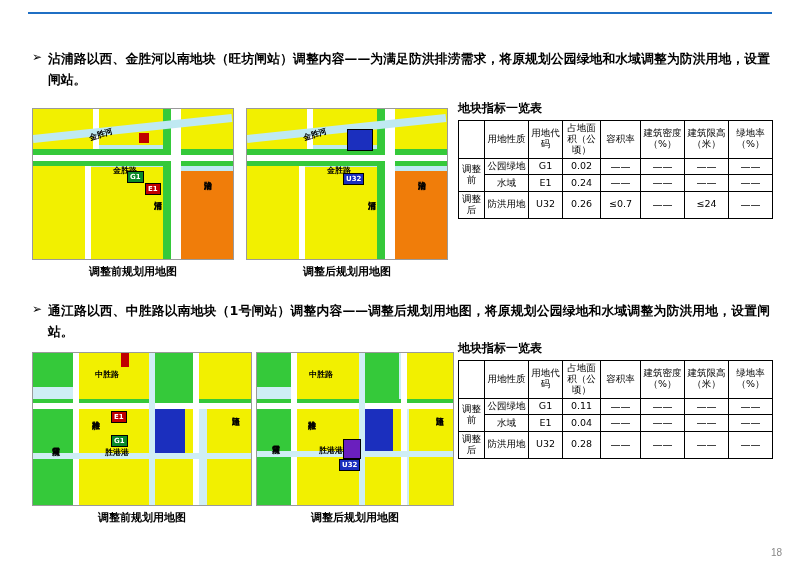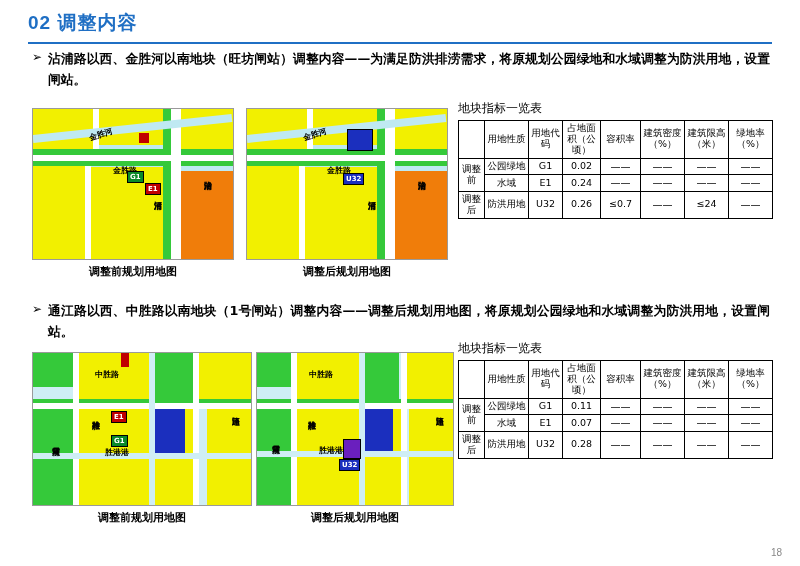--- a/index.html
+++ b/index.html
@@ -70,21 +70,21 @@
     background:#1b2fbe;border:1px solid #000;padding:0 2px;
     font-family:"DejaVu Sans","Liberation Sans",sans-serif;
     line-height:10px;
   }
   .tag.red{background:#c00000;}
   .tag.green{background:#0a8a2a;}
 
   
   .tablewrap{position:absolute;}
   .tabletitle{
-    font-size:12px;font-weight:normal;margin-bottom:3px;
+    font-size:12px;font-weight:bold;margin-bottom:3px;
     font-family:"DejaVu Sans","Liberation Sans",sans-serif;
   }
   table.idx{
     border-collapse:collapse;
     font-size:9.5px;
     font-family:"DejaVu Sans","Liberation Sans",sans-serif;
     table-layout:fixed;
   }
   table.idx th, table.idx td{
     border:1px solid #000;
@@ -102,21 +102,20 @@
   .pageno{
     position:absolute;right:18px;bottom:8px;font-size:10px;color:#888;
   }
 </style>
 </head>
 <body>
 
 <div class="page">
 
   <div class="header">
-    <div class="title">02 调整内容</div>
     <div class="rule"></div>
   </div>
 
   <div class="bullet" id="bullet1">
     <span class="marker">➢</span>
     <span class="text">沾浦路以西、金胜河以南地块（旺坊闸站）调整内容——为满足防洪排涝需求，将原规划公园绿地和水域调整为防洪用地，设置闸站。</span>
   </div>
 
   <div class="mapwrap" style="left:32px;top:108px;">
     <div class="map" style="width:200px;height:150px;">
@@ -333,21 +332,21 @@
           <td>G1</td>
           <td>0.11</td>
           <td class="dash">——</td>
           <td class="dash">——</td>
           <td class="dash">——</td>
           <td class="dash">——</td>
         </tr>
         <tr>
           <td>水域</td>
           <td>E1</td>
-          <td>0.07</td>
+          <td>0.04</td>
           <td class="dash">——</td>
           <td class="dash">——</td>
           <td class="dash">——</td>
           <td class="dash">——</td>
         </tr>
         <tr>
           <td class="rowhdr">调整后</td>
           <td>防洪用地</td>
           <td>U32</td>
           <td>0.28</td>

